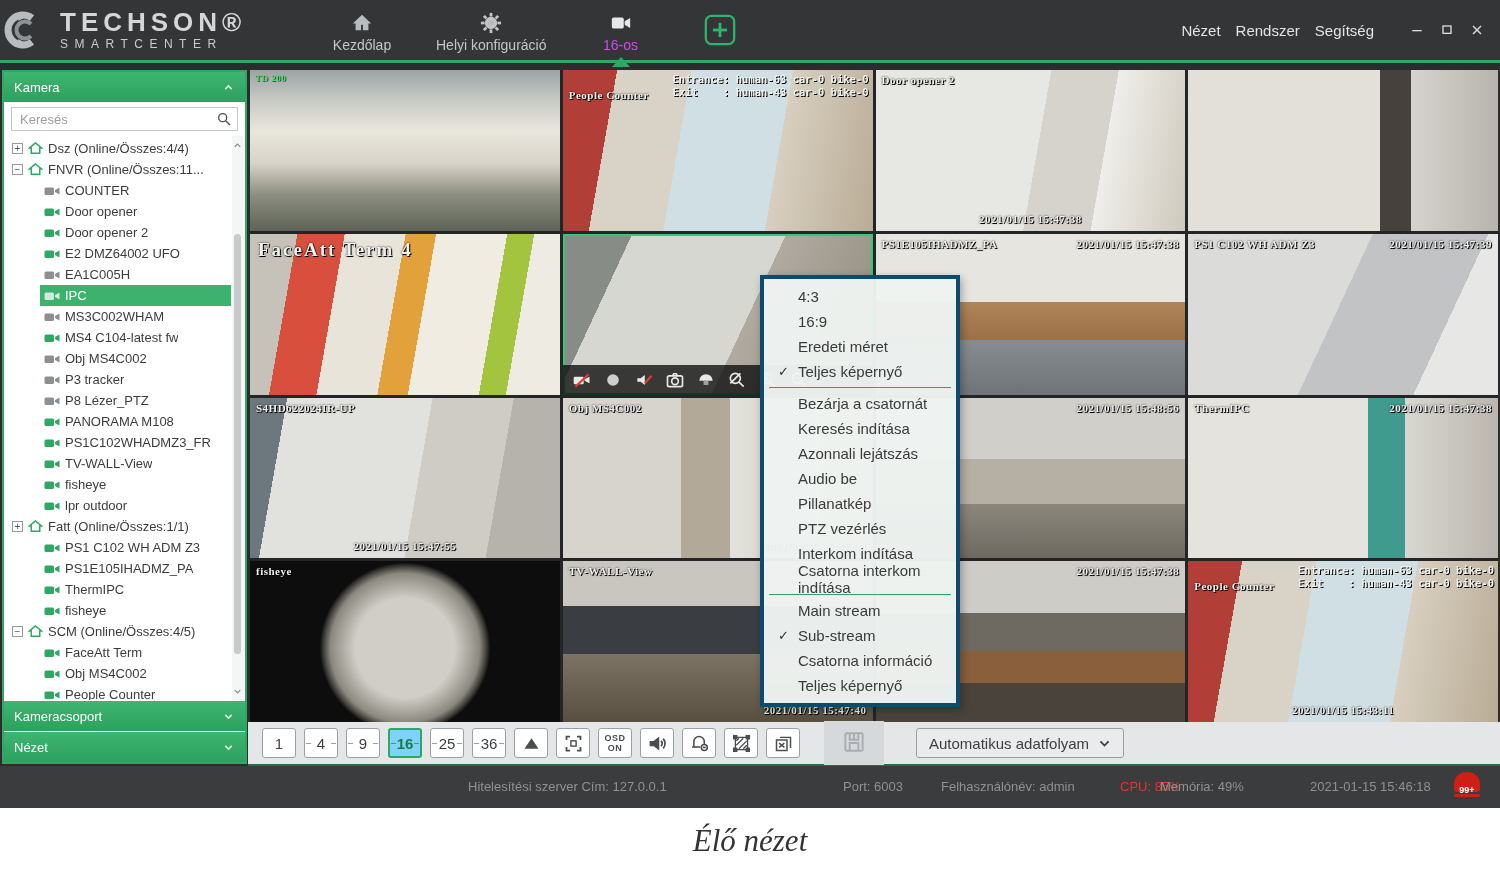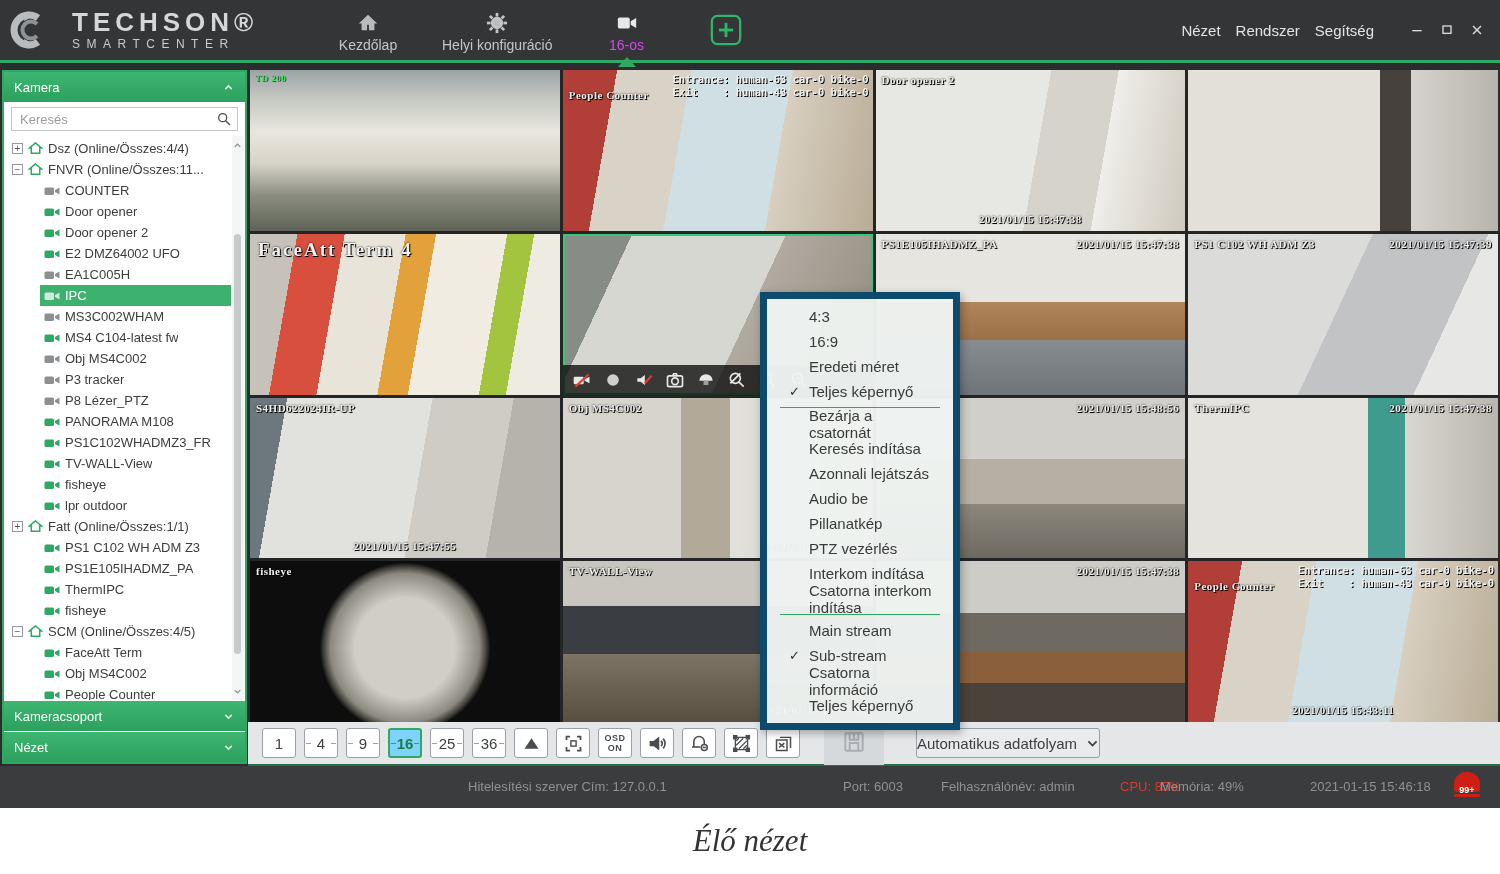--- a/index.html
+++ b/index.html
@@ -4,21 +4,21 @@
 <style>
   html,body{margin:0;padding:0}
   body{width:1500px;height:874px;position:relative;overflow:hidden;background:#fff;
        font-family:"Liberation Sans",sans-serif;-webkit-font-smoothing:antialiased}
   .ic{display:inline-flex}
   .ic svg{display:block}
 
   
   .topbar{position:absolute;left:0;top:0;width:1500px;height:60px;background:#333537;
           display:flex;align-items:center;z-index:5}
-  .brand{display:flex;align-items:center;gap:22px;padding-left:6px;width:280px}
+  .brand{display:flex;align-items:center;gap:16px;padding-left:0;width:280px}
   .logo-mark svg{width:44px;height:40px}
   .brand-l1{font-size:26px;font-weight:bold;color:#d4d6d7;letter-spacing:5px;line-height:1.05}
   .brand-l2{font-size:12px;color:#c9cbcc;letter-spacing:6.5px}
   .nav{display:flex;gap:38px;margin-left:46px;height:60px;align-items:center}
   .nav-item{display:flex;flex-direction:column;align-items:center;gap:3px;min-width:72px;
             color:#c3c5c7;font-size:14px;cursor:pointer;position:relative;height:46px;justify-content:flex-end}
   .nav-item .nav-ic svg{width:22px;height:22px;fill:#b9bcbe}
   .nav-item.active .nav-ic svg{fill:#e8e8e8}
   .nav-item.active{color:#d946ef}
   .nav-item.active::after{content:"";position:absolute;bottom:-14px;left:50%;transform:translateX(-50%);
@@ -104,23 +104,23 @@
   .scene-whiteroom{background:linear-gradient(115deg,#dbdbd9 0%,#dbdbd9 48%,#c1c3c5 48%,#c1c3c5 78%,#e7e7e5 78%)}
   .scene-corridor{background:linear-gradient(100deg,#6d787e 0%,#6d787e 11%,#e1e1dd 11%,#e1e1dd 54%,#ceccc5 54%,#ceccc5 78%,#b5b3ab 78%)}
   .scene-officedoor{background:linear-gradient(90deg,#d7d4cd 0%,#d7d4cd 38%,#b2a998 38%,#b2a998 54%,#e3e1db 54%,#c9c5bc 100%)}
   .scene-warehouse{background:linear-gradient(180deg,#d1cfc9 0%,#d1cfc9 38%,#b6b0a4 38%,#b6b0a4 66%,#8c877d 66%,#6e6a61 100%)}
   .scene-comelit{background:linear-gradient(90deg,#e5e3dd 0%,#e5e3dd 58%,#3f9b8e 58%,#3f9b8e 70%,#d9d7d1 70%,#bab6ae 100%)}
   .scene-fisheye{background:radial-gradient(circle at 50% 54%,#d0cec7 0%,#d0cec7 28%,#8b897f 42%,#3c3b36 46%,#0d0d0d 48%)}
   .scene-tvwall{background:linear-gradient(180deg,#c8c6bf 0%,#c8c6bf 28%,#3a3d42 28%,#3a3d42 58%,#7c7365 58%,#594f41 100%)}
   .scene-desks{background:linear-gradient(180deg,#ceccc7 0%,#ceccc7 32%,#6e6961 32%,#6e6961 56%,#8a5f3c 56%,#8a5f3c 76%,#49433b 76%)}
 
   
-  .ctxmenu{position:absolute;left:760px;top:292px;width:200px;box-sizing:border-box;
-           background:rgba(238,243,241,.97);border:7px solid #0c4a6e;box-shadow:2px 3px 8px rgba(0,0,0,.3);
-           padding:5px 12px;z-index:20}
+  .ctxmenu{position:absolute;left:760px;top:275px;width:200px;box-sizing:border-box;
+           background:rgba(238,243,241,.97);border:4px solid #0c4a6e;box-shadow:2px 3px 8px rgba(0,0,0,.3);
+           padding:5px 4px;z-index:20}
   .menu-item{height:25px;display:flex;align-items:center;padding:0 8px 0 30px;font-size:15px;
            color:#3a3a3a;position:relative;cursor:pointer}
   .menu-item .check{position:absolute;left:10px;font-size:13px;color:#2e2e2e}
   .menu-sep{height:1px;background:#2fa863;margin:3px 1px}
 
   
   .toolbar{position:absolute;left:248px;top:722px;width:1252px;height:44px;background:#e4e6e8;
            border-bottom:2px solid #256e48;box-sizing:border-box;display:flex;align-items:center;
            padding-left:14px;gap:8px;z-index:6}
   .tb-btn{height:30px;min-width:34px;box-sizing:border-box;background:#fff;border:1px solid #9aa0a6;
@@ -129,21 +129,21 @@
   .layout-btn:not(.no-ticks)::before{content:"";position:absolute;left:1px;top:50%;width:5px;height:1px;background:#9aa0a6}
   .layout-btn:not(.no-ticks)::after{content:"";position:absolute;right:1px;top:50%;width:5px;height:1px;background:#9aa0a6}
   .layout-btn.active{background:#7dd3fc;border:2px solid #2fa863;color:#1f7a47;font-weight:bold}
   .layout-btn.active::before,.layout-btn.active::after{background:#2fa863}
   .icon-btn svg{width:21px;height:21px}
   .osd-btn{flex-direction:column;font-size:9px;font-weight:bold;line-height:1.15;color:#4a4d50;letter-spacing:.5px}
   .tb-save-wrap{margin-left:16px;height:44px;background:#d6d9db;display:flex;align-items:center;padding:0 17px}
   .tb-save{background:none;border:none;padding:0;opacity:.75;cursor:default}
   .tb-save svg{width:26px;height:26px}
   .dropdown{margin-left:24px;height:30px;box-sizing:border-box;border:1px solid #9aa0a6;border-radius:3px;
-            background:#e9ebed;display:flex;align-items:center;gap:9px;padding:0 0;font-size:15px;
+            background:#e9ebed;display:flex;align-items:center;gap:9px;padding:0 12px;font-size:15px;
             color:#3c4043;cursor:pointer}
   .dropdown .ic svg{width:13px;height:13px;stroke:#3c4043}
 
   
   .statusbar{position:absolute;left:0;top:766px;width:1500px;height:42px;background:#3a3c3e;z-index:6}
   .statusbar span{position:absolute;top:13px;font-size:13px;color:#8f9194;white-space:nowrap}
   .sb-server{left:468px}.sb-port{left:843px}.sb-user{left:941px}
   .sb-cpu{left:1120px;color:#e0382c !important}.sb-mem{left:1160px}.sb-time{left:1310px}
   .alarm-badge{position:absolute;left:1452px;top:6px;width:30px;height:26px;cursor:pointer}
   .alarm-badge .bell{width:26px;height:20px;background:#cf1f14;border-radius:12px 12px 3px 3px;

